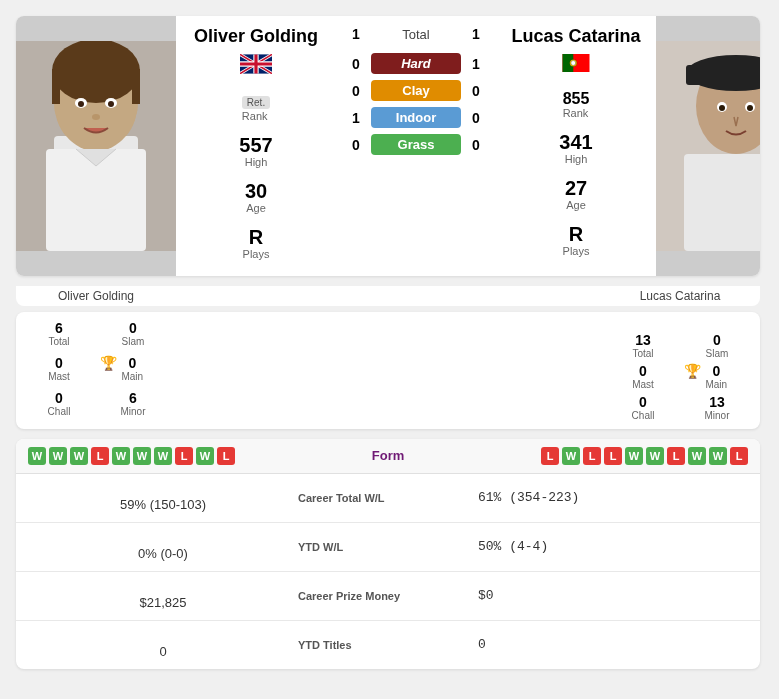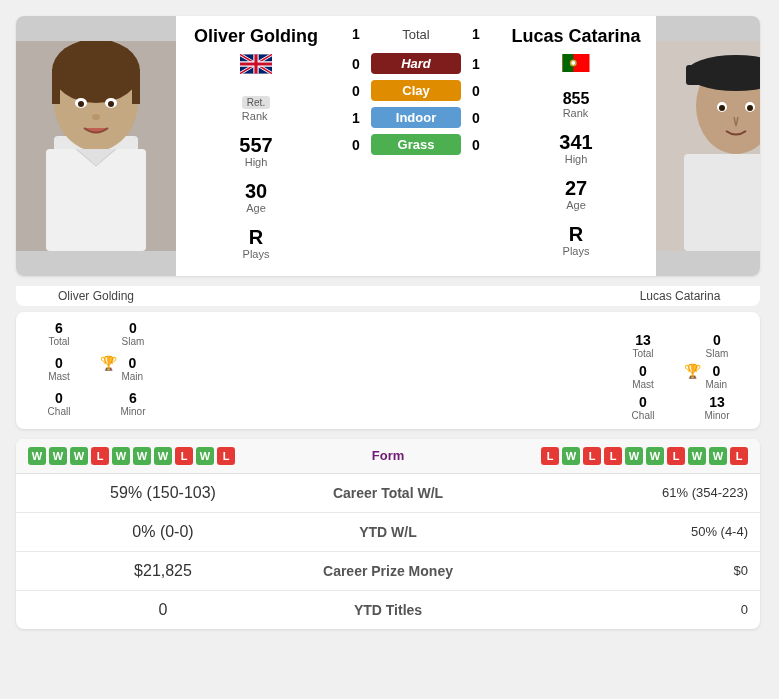--- a/index.html
+++ b/index.html
@@ -223,37 +223,38 @@
       align-items: center;
       padding: 10px 12px;
       border-bottom: 1px solid #e8e8e8;
     }
 
     .stats-row:last-child { border-bottom: none; }
 
     .stats-left {
       flex: 1;
       text-align: center;
-      font-size: 16px;
+      font-size: 13px;
       color: #333;
+      margin-top: 13px;
     }
 
     .stats-center-label {
       width: 180px;
-      text-align: center;
-      font-size: 14px;
+      font-size: 11px;
       font-weight: bold;
       color: #555;
     }
 
     .stats-right {
       flex: 1;
-      text-align: right;
+      text-align: left;
       font-size: 13px;
       color: #333;
+      font-family: Liberation Mono, monospace;
     }
 
     .ret-badge {
       background: #e0e0e0;
       color: #555;
       font-size: 10px;
       padding: 1px 5px;
       border-radius: 3px;
       display: inline-block;
     }

